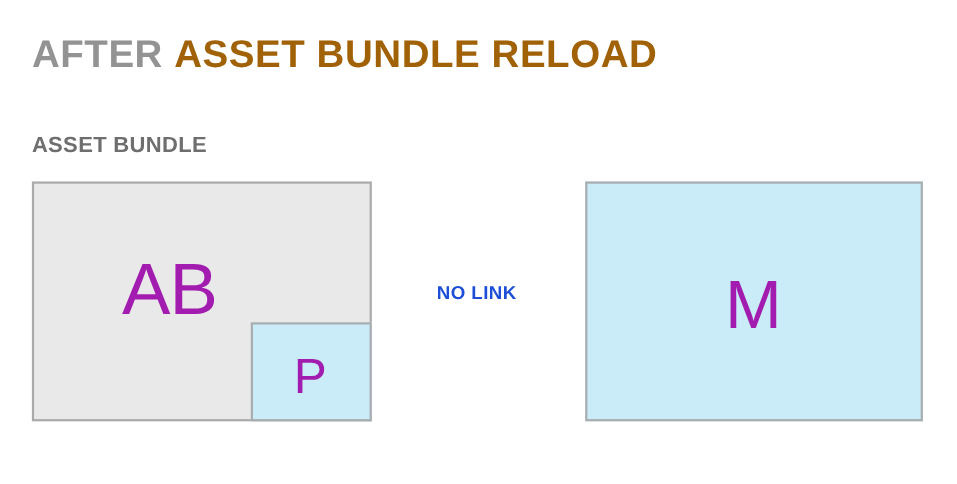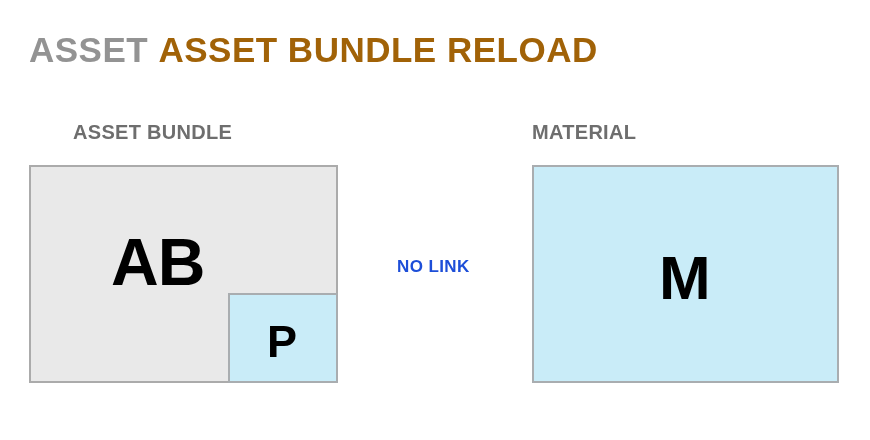--- a/index.html
+++ b/index.html
@@ -44,37 +44,36 @@
     font-size: 20px;
     font-weight: bold;
     color: #6e6e6e;
     letter-spacing: 0.3px;
     white-space: nowrap;
     line-height: 1;
   }
   .label-assetbundle {
     left: 29px;
     top: 122px;
-    margin-left: 44px;
   }
   .label-material {
     left: 532px;
     top: 122px;
   }
 
   
   .box {
     position: absolute;
     box-sizing: border-box;
     border: 2px solid #ababab;
   }
   .box-inner-letter {
     position: absolute;
-    font-weight: bold;
-    color: #000000;
+    font-weight: normal;
+    color: #a21caf;
     line-height: 1;
     white-space: nowrap;
   }
 
   .box-assetbundle {
     left: 29px;
     top: 165px;
     width: 309px;
     height: 218px;
     background: #e9e9e9;
@@ -126,26 +125,25 @@
     white-space: nowrap;
     line-height: 1;
   }
 </style>
 </head>
 <body>
 
 <div class="canvas">
 
   <div class="title">
-    <span class="title-before">ASSET</span><span>&nbsp;</span><span class="title-accent">ASSET BUNDLE RELOAD</span>
+    <span class="title-before">AFTER</span><span>&nbsp;</span><span class="title-accent">ASSET BUNDLE RELOAD</span>
   </div>
 
   <div class="section-label label-assetbundle">ASSET BUNDLE</div>
 
-  <div class="section-label label-material">MATERIAL</div>
 
   <div class="box box-assetbundle">
     <span class="box-inner-letter letter-ab">AB</span>
   </div>
 
   <div class="box box-prefab">
     <span class="box-inner-letter letter-p">P</span>
   </div>
 
   <div class="no-link">NO LINK</div>

